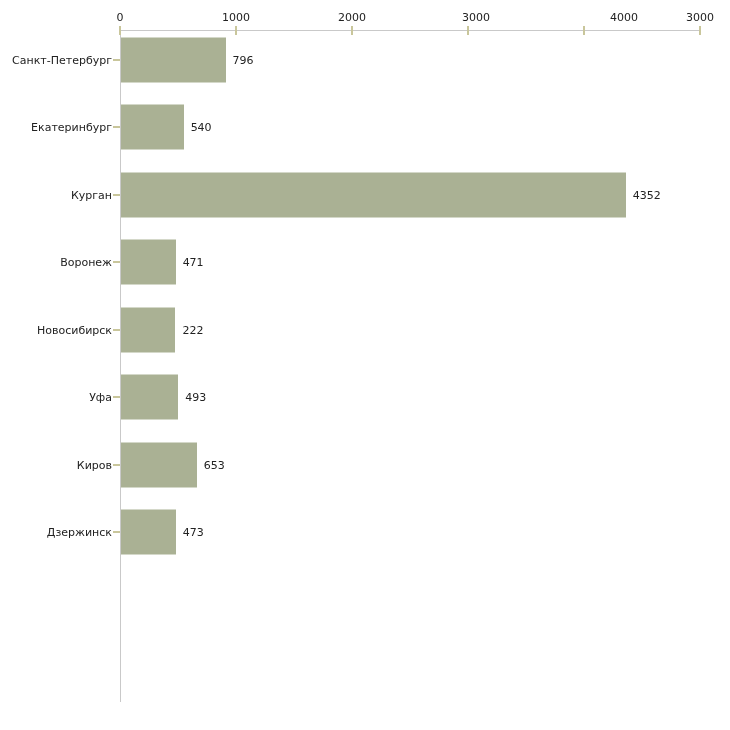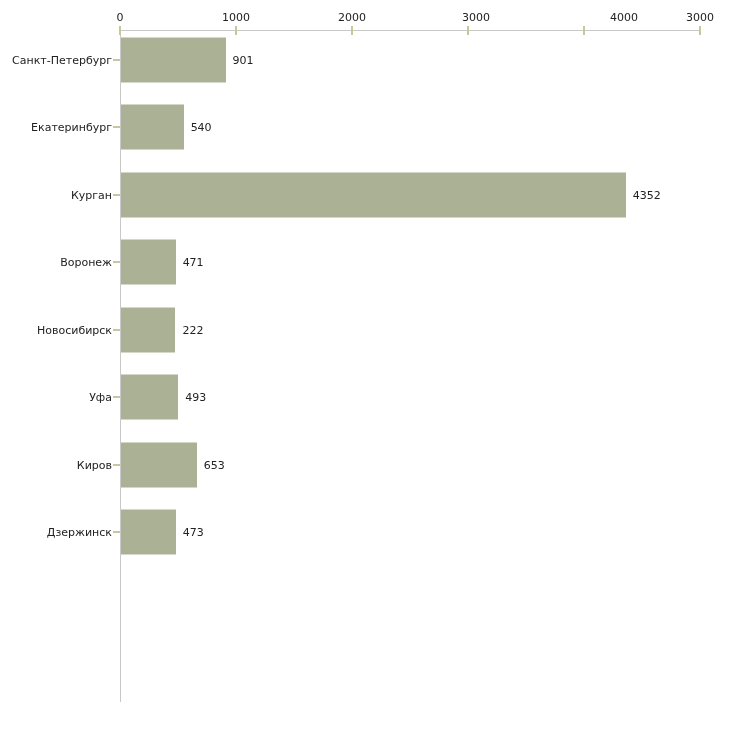--- a/index.html
+++ b/index.html
@@ -105,21 +105,21 @@
       <div class="tick" style="left: 584px; background: rgb(201, 198, 155);"></div>
       <div class="tick-label" style="left: 584px; margin-left: 40px;">4000</div>
       <div class="tick" style="left: 700px; background: rgb(201, 198, 155);"></div>
       <div class="tick-label" style="left: 700px;">3000</div>
     </div>
   <div id="rows" class="rows">
       <div class="row">
         <div class="cat-label">Санкт-Петербург</div>
         <div class="cat-tick" style="background: rgb(201, 198, 155);"></div>
         <div class="bar" style="width: 104.516px; background: rgb(170, 177, 148);"></div>
-        <div class="value-label" style="left: 232.516px;">901</div>
+        <div class="value-label" style="left: 232.516px;">796</div>
       </div>
       <div class="row">
         <div class="cat-label">Екатеринбург</div>
         <div class="cat-tick" style="background: rgb(201, 198, 155);"></div>
         <div class="bar" style="width: 62.64px; background: rgb(170, 177, 148);"></div>
         <div class="value-label" style="left: 190.64px;">540</div>
       </div>
       <div class="row">
         <div class="cat-label">Курган</div>
         <div class="cat-tick" style="background: rgb(201, 198, 155);"></div>

